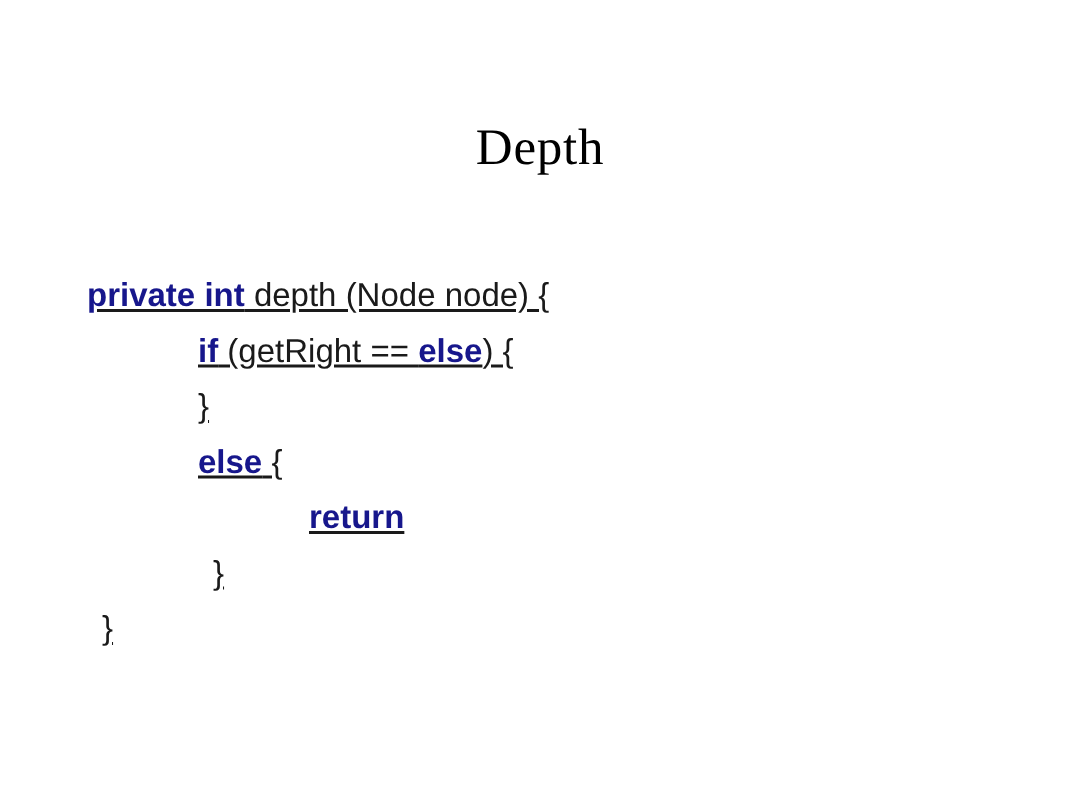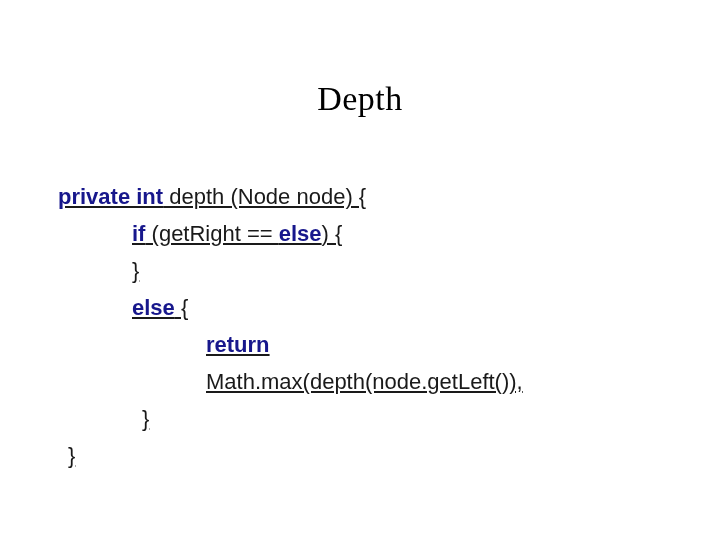--- a/index.html
+++ b/index.html
@@ -74,21 +74,20 @@
 
     <div class="code-line indent1"><span class="kw">if</span><span class="plain"> (getRight == </span><span class="kw">else</span><span class="plain">) {</span></div>
 
 
     <div class="code-line indent-close"><span class="plain">}</span></div>
 
     <div class="code-line indent1"><span class="kw">else</span><span class="plain"> {</span></div>
 
     <div class="code-line indent2"><span class="kw">return</span></div>
 
-    <div class="code-line indent2b"><span class="plain">Math.max(depth(node.getLeft()),</span></div>
 
 
     <div class="code-line indent-close2"><span class="plain">}</span></div>
 
     <div class="code-line indent-end"><span class="plain">}</span></div>
 
   </div>
 </div>
 
 </body></html>

